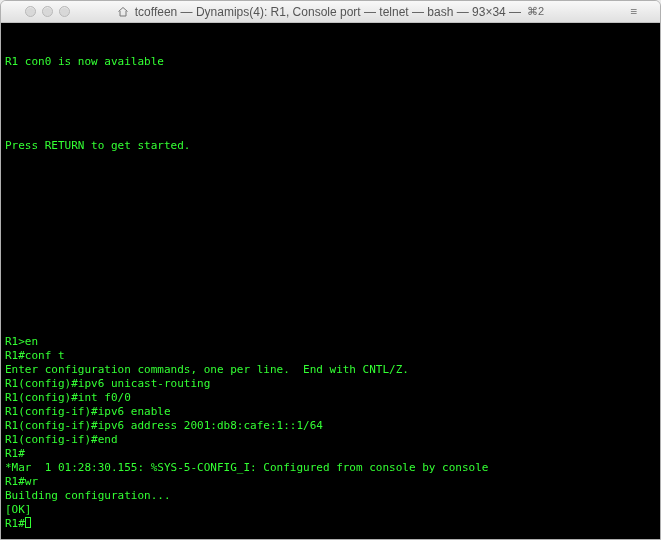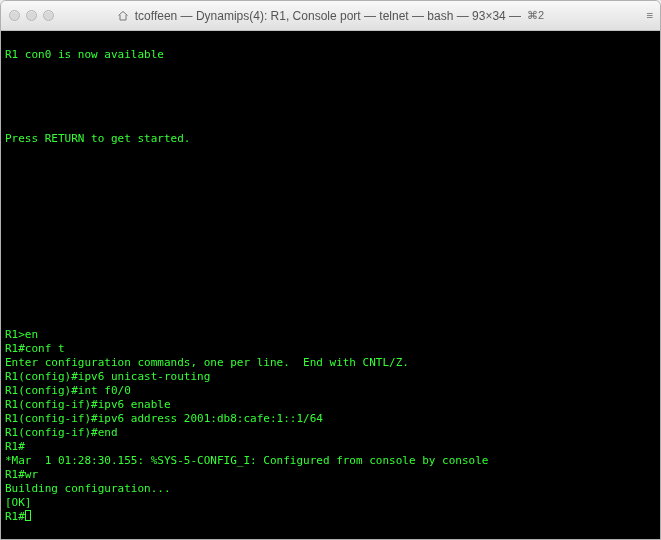--- a/index.html
+++ b/index.html
@@ -14,26 +14,26 @@
     .window {
       width: 661px;
       height: 540px;
       display: flex;
       flex-direction: column;
       border: 1px solid #b0b0b0;
       border-radius: 6px 6px 0 0;
       overflow: hidden;
     }
     .titlebar {
-      height: 30px;
+      height: 22px;
       background: linear-gradient(to bottom, #f8f8f8, #e0e0e0);
       border-bottom: 1px solid #c0c0c0;
       display: flex;
       align-items: center;
-      padding: 0 8px;
+      padding: 0 24px;
       position: relative;
     }
     .traffic-lights {
       display: flex;
       gap: 6px;
       align-items: center;
     }
     .light {
       width: 11px;
       height: 11px;
@@ -76,21 +76,21 @@
     .grip {
       color: #888;
       font-size: 11px;
       letter-spacing: -1px;
       line-height: 1;
     }
     .terminal {
       flex: 1;
       background: #000;
       color: #33ff33;
-      padding: 3px 4px;
+      padding: 18px 4px;
       white-space: pre;
       line-height: 14px;
       font-family: Monaco, "Andale Mono", monospace;
       font-size: 11px;
       overflow: hidden;
     }
     .line { min-height: 14px; }
     .cursor {
       display: inline-block;
       width: 6px;

